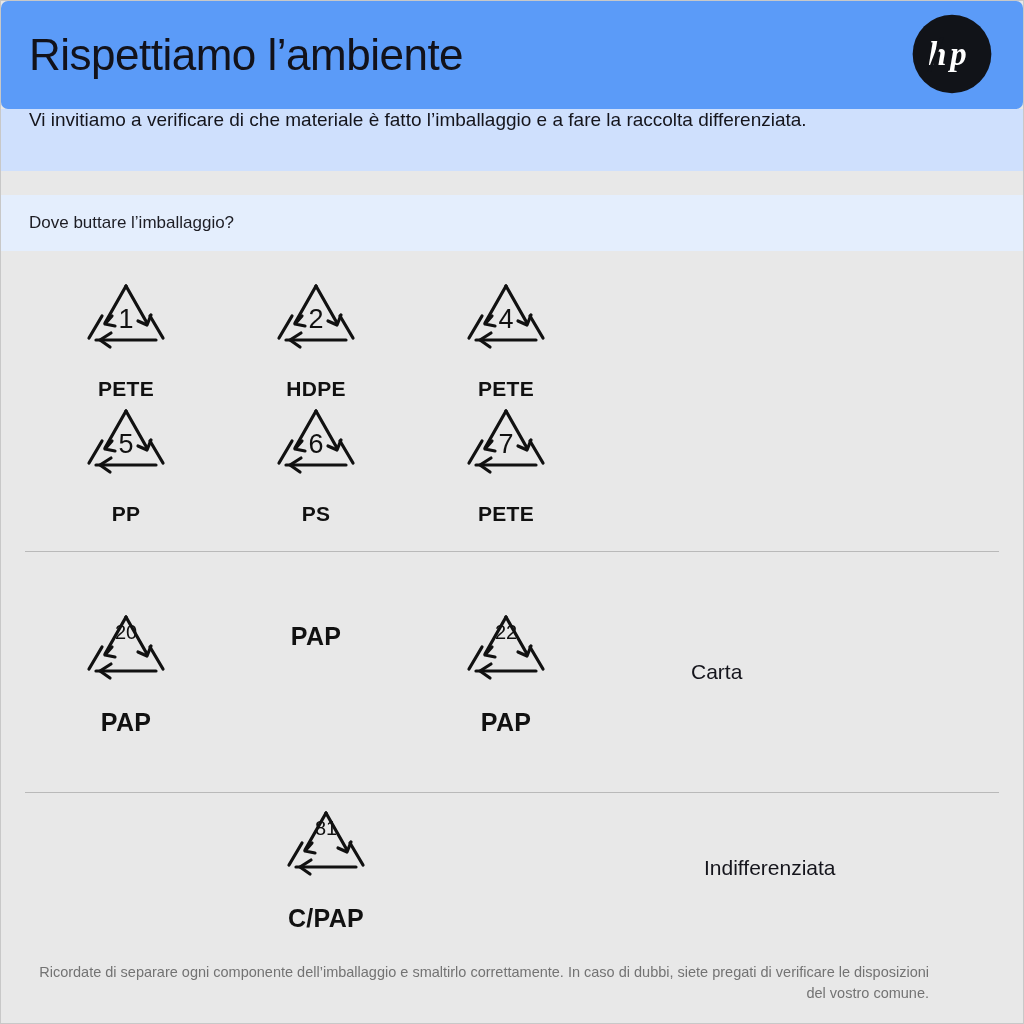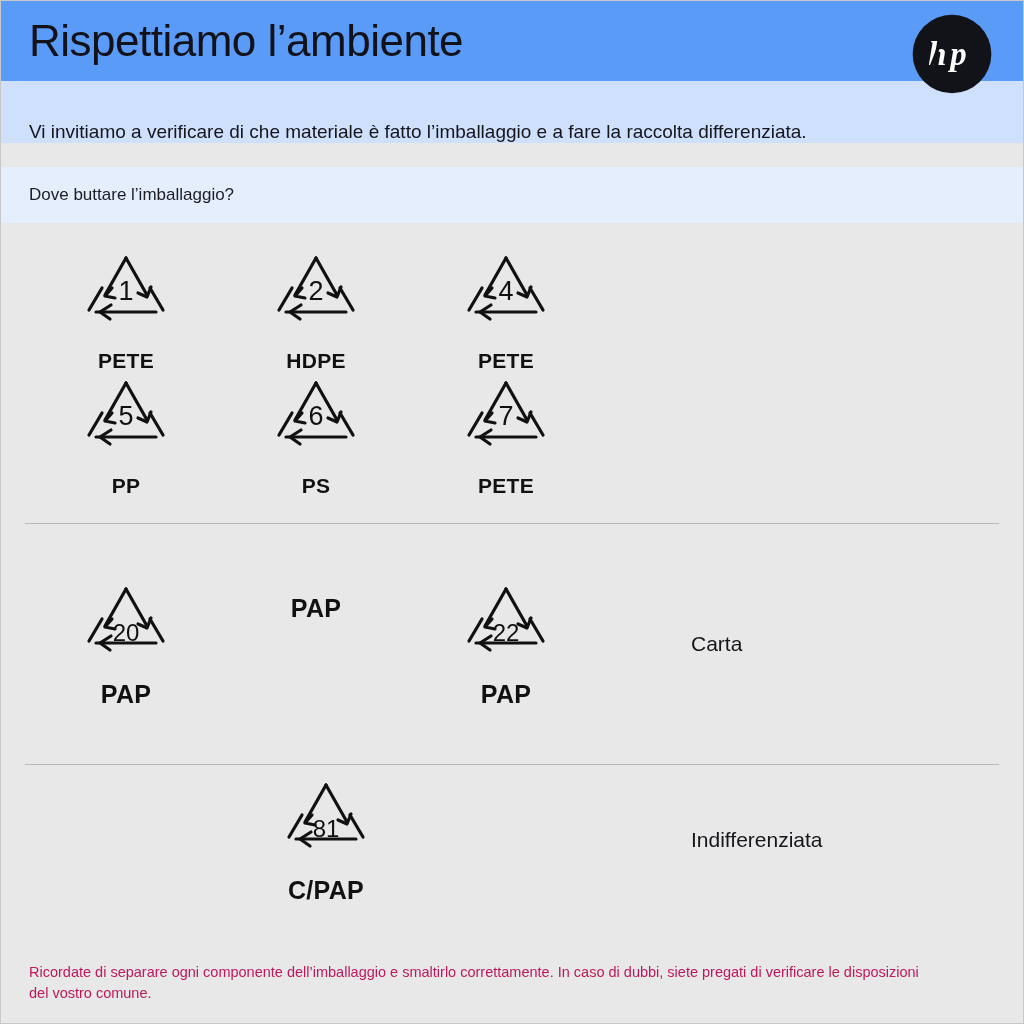--- a/index.html
+++ b/index.html
@@ -20,27 +20,28 @@
     box-sizing: border-box;
     border: 1px solid #c8c8c8;
     background: #e8e8e8;
     display: flex;
     flex-direction: column;
   }
 
   
   .header {
     position: relative;
-    height: 80px;
+    height: 108px;
     background: #5b9bf8;
     display: flex;
     align-items: center;
     padding: 8px 28px;
     box-sizing: border-box;
     flex: none;
+    border-radius: 7px;
   }
   .header-title {
     font-size: 44px;
     font-weight: 400;
     color: #12121a;
     letter-spacing: -0.5px;
     line-height: 1;
   }
   .hp-logo {
     position: absolute;
@@ -48,21 +49,21 @@
     top: 12px;
     width: 82px;
     height: 82px;
   }
 
   
   .subheader {
     height: 62px;
     background: #cfe0fd;
     display: flex;
-    align-items: flex-end;
+    align-items: flex-start;
     padding: 0 28px;
     box-sizing: border-box;
     flex: none;
   }
   .subheader-text {
     font-size: 19px;
     color: #15151c;
     font-weight: 400;
   }
 
@@ -90,21 +91,21 @@
     flex-direction: column;
   }
 
   .section {
     position: relative;
     display: flex;
     align-items: center;
   }
   .section-plastic { height: 300px; }
   .section-paper   { height: 240px; }
-  .section-other   { height: 150px; }
+  .section-other   { height: 150px; gap: 13px; }
 
   .divider {
     height: 1px;
     background: #b9b9b9;
     margin: 0 24px;
   }
 
   .symbols {
     width: 680px;
     padding-left: 30px;
@@ -131,21 +132,21 @@
   .tri-num {
     position: absolute;
     left: 0;
     right: 0;
     top: 28px;
     text-align: center;
     font-size: 27px;
     color: #111;
     font-family: "Liberation Sans", sans-serif;
   }
-  .tri-num.small { font-size: 24px; top: 40px; }
+  .tri-num.small { font-size: 20px; top: 14px; }
 
   .sym-label {
     margin-top: 15px;
     font-size: 21px;
     font-weight: bold;
     color: #111;
     letter-spacing: 0.3px;
   }
   .sym-label.sm { font-size: 25px; }
 
@@ -159,23 +160,24 @@
 
   
   .footer {
     background: #e8e8e8;
     padding: 10px 28px 18px 28px;
     box-sizing: border-box;
     flex: none;
   }
   .footer-text {
     font-size: 14.5px;
-    color: #be185d;
+    color: #737373;
     line-height: 1.5;
     max-width: 900px;
+    text-align: right;
   }
 </style>
 </head>
 <body>
 
 <div class="page">
 
   <div class="header">
     <div class="header-title">Rispettiamo l’ambiente</div>
     <div class="hp-logo">

